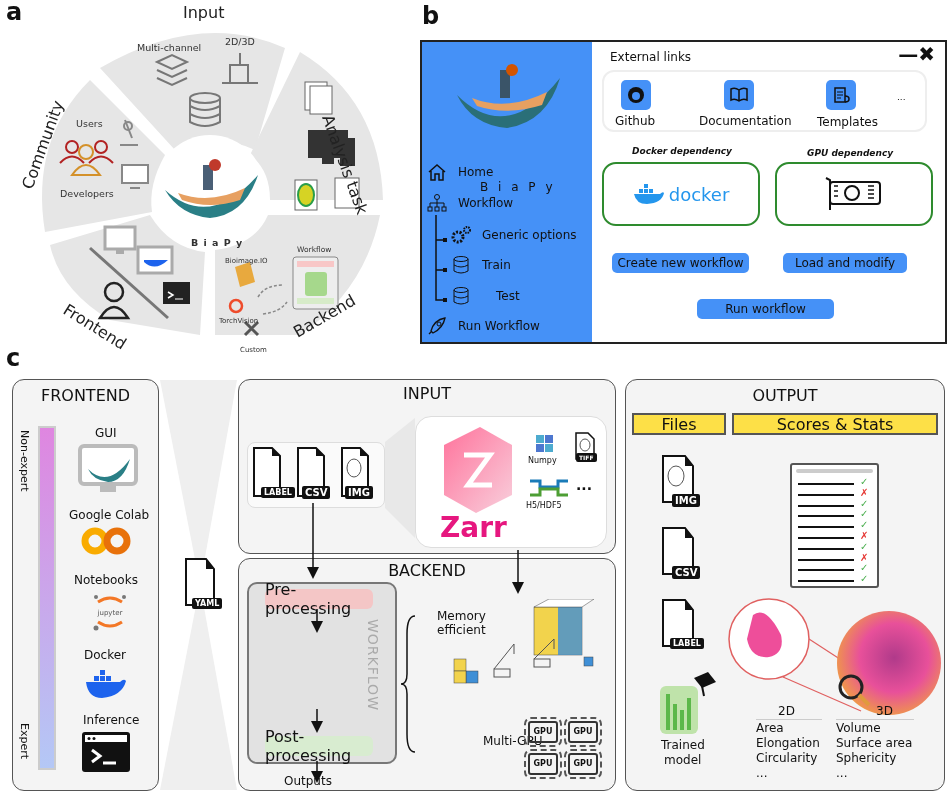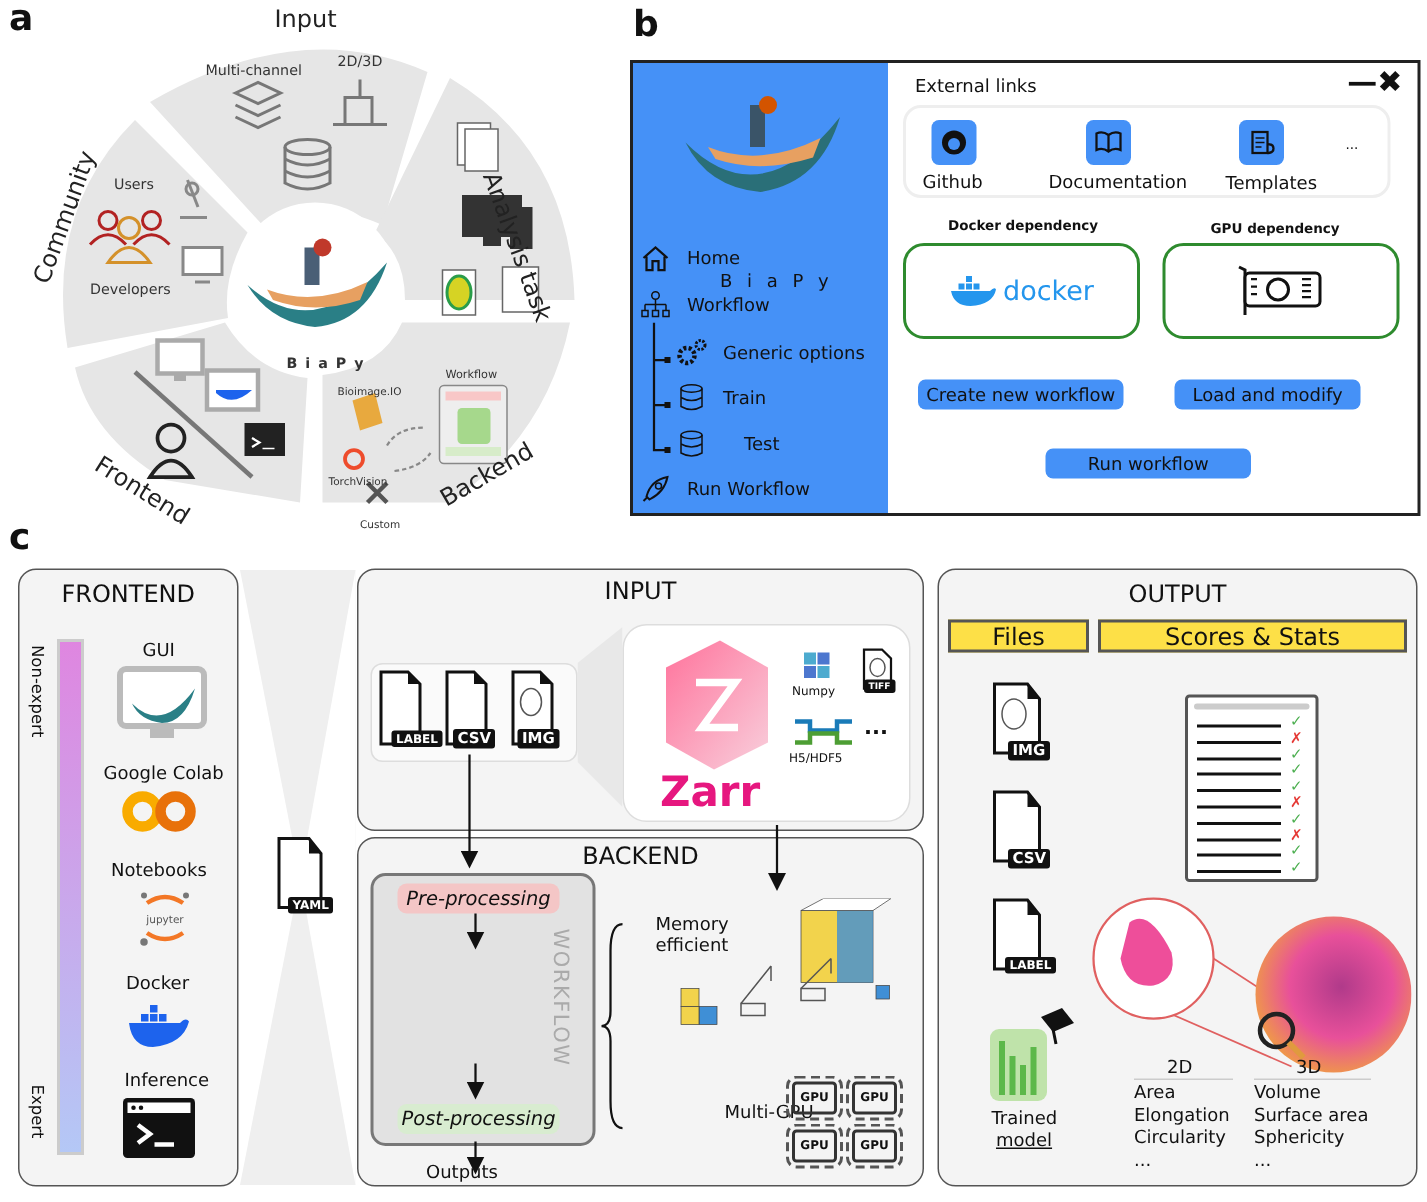--- a/index.html
+++ b/index.html
@@ -14,27 +14,27 @@
   
   #panel-b { position: absolute; left: 420px; top: 40px; width: 527px; height: 304px; border: 2px solid #222; background: #fff; }
   #b-sidebar { position: absolute; left: 0; top: 0; width: 170px; height: 100%; background: #4591f7; }
   .b-nav { position: absolute; font-size: 12px; color: #111; white-space: nowrap; display: flex; align-items: center; gap: 10px; }
   .b-nav .ic { width: 22px; height: 20px; display: inline-block; }
   #b-main { position: absolute; left: 170px; top: 0; right: 0; bottom: 0; }
   .b-btn { position: absolute; height: 20px; background: #4591f7; border-radius: 5px; border: none; font-size: 12px; color: #111; font-family: "DejaVu Sans", sans-serif; display: flex; align-items: center; justify-content: center; }
   .ext-tile { position: absolute; width: 30px; height: 30px; background: #4591f7; border-radius: 5px; display: flex; align-items: center; justify-content: center; }
   .ext-label { position: absolute; font-size: 12px; white-space: nowrap; }
   .dep-box { position: absolute; width: 158px; height: 64px; border: 2px solid #2e8b2e; border-radius: 14px; background: #fff; display: flex; align-items: center; justify-content: center; }
-  .dep-label { position: absolute; font-size: 9px; font-weight: bold; white-space: nowrap; }
+  .dep-label { position: absolute; font-size: 9px; font-weight: bold; white-space: nowrap; font-style: italic; }
   
   .c-box { position: absolute; background: #f4f4f4; border: 1.5px solid #555; border-radius: 12px; }
   .c-title { position: absolute; font-size: 16px; width: 100%; text-align: center; }
   .c-lbl { position: absolute; font-size: 12px; white-space: nowrap; color: #111; }
   .tag { position: absolute; background: #111; color: #fff; font-weight: bold; font-size: 8px; padding: 1px 3px; border-radius: 2px; }
-  .stage { position: absolute; border-radius: 6px; font-size: 13px; display: flex; align-items: center; justify-content: center; font-style: italic; }
+  .stage { position: absolute; border-radius: 6px; font-size: 16px; display: flex; align-items: center; justify-content: center; }
   .hdr-box { position: absolute; border: 2px solid #555; background: #fde047; font-size: 16px; display: flex; align-items: center; justify-content: center; }
 </style>
 </head>
 <body>
 
 <div class="panel-letter" style="left:6px;top:-2px;">a</div>
 <div id="panel-a">
   <svg width="420" height="340" viewBox="0 0 420 340">
 
     <g fill="#e6e6e6">
@@ -472,21 +472,21 @@
       <rect x="8" y="26" width="4" height="36" fill="#5cb84a"></rect>
       <rect x="15" y="36" width="4" height="26" fill="#5cb84a"></rect>
       <rect x="22" y="42" width="4" height="20" fill="#5cb84a"></rect>
       <rect x="29" y="30" width="4" height="32" fill="#5cb84a"></rect>
     <g>
         <path d="M36,10 L50,4 L58,14 L44,20 Z" fill="#111"></path>
         <path d="M44,18 L46,28" stroke="#111" stroke-width="2"></path>
       </g>
   </svg>
   <div class="c-lbl" style="left:35px;top:358px;">Trained</div>
-  <div class="c-lbl" style="left:38px;top:373px;text-decoration:underline;">model</div>
+  <div class="c-lbl" style="left:38px;top:373px;">model</div>
 
   <div style="position:absolute;left:164px;top:83px;width:89px;height:125px;background:#fff;border:2px solid #555;border-radius:3px;">
     <div style="position:absolute;left:4px;top:4px;width:77px;height:4px;background:#ccc;border-radius:2px;"></div>
     <div id="checklist-rows">
         <div style="position: absolute; left: 6px; top: 14px; width: 76px; height: 10px;">
           <div style="position: absolute; left: 0px; top: 4px; width: 56px; height: 2px; background: rgb(17, 17, 17);"></div>
           <span style="position: absolute; left: 62px; top: -3px; font-size: 10px; font-weight: bold; color: rgb(76, 175, 80);">✓</span>
         </div>
         <div style="position: absolute; left: 6px; top: 24.8px; width: 76px; height: 10px;">
           <div style="position: absolute; left: 0px; top: 4px; width: 56px; height: 2px; background: rgb(17, 17, 17);"></div>
@@ -545,21 +545,21 @@
   </svg>
 
   <div class="c-lbl" style="left:152px;top:324px;font-size:12px;">2D</div>
   <div style="position:absolute;left:130px;top:339px;width:66px;height:1px;background:#ccc;"></div>
   <div class="c-lbl" style="left:130px;top:341px;line-height:15px;">
     <div>Area</div>
     <div>Elongation</div>
     <div>Circularity</div>
     <div>...</div>
   </div>
-  <div class="c-lbl" style="left:238px;top:324px;font-size:12px;">3D</div>
+  <div class="c-lbl" style="left:250px;top:324px;font-size:12px;">3D</div>
   <div style="position:absolute;left:210px;top:339px;width:78px;height:1px;background:#ccc;"></div>
   <div class="c-lbl" style="left:210px;top:341px;line-height:15px;">
     <div>Volume</div>
     <div>Surface area</div>
     <div>Sphericity</div>
     <div>...</div>
   </div>
 </div>
 
 </body></html>

